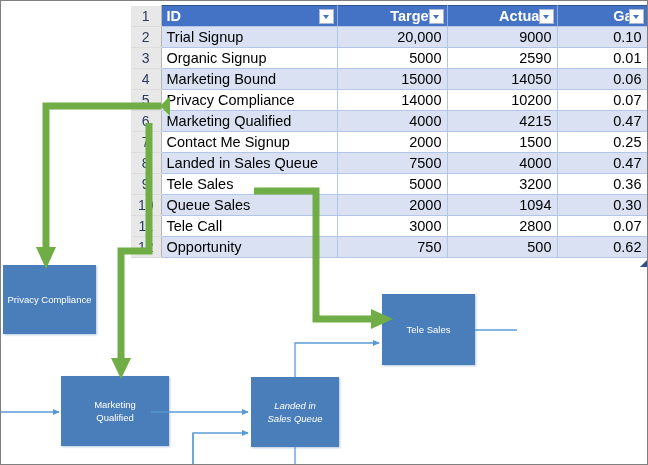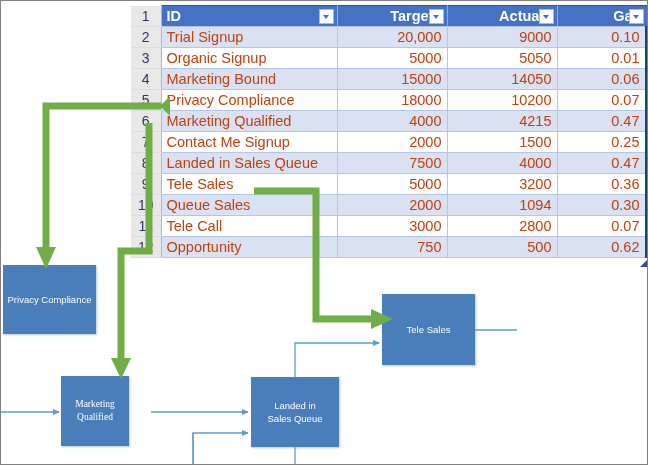--- a/index.html
+++ b/index.html
@@ -77,26 +77,26 @@
     width: 0; height: 0;
     border-left: 3.5px solid transparent;
     border-right: 3.5px solid transparent;
     border-top: 4px solid #4472c4;
   }
   tr.band td.cell { background: #d9e1f2; }
   tr.plain td.cell { background: #ffffff; }
   td.cell {
     border-right: 1px solid #b4c6e7;
     border-bottom: 1px solid #b4c6e7;
-    color: #c2410c;
+    color: #000000;
   }
   td.c-id   { width: 176px; text-align: left; margin-top: 47px; }
   td.c-tgt  { width: 110px; text-align: right; padding-right: 10px;}
   td.c-act  { width: 110px; text-align: right; padding-right: 10px;}
-  td.c-gap  { width: 90px;  text-align: right; padding-right: 10px; border-right: 5px solid #0c4a6e;}
+  td.c-gap  { width: 90px;  text-align: right; padding-right: 10px; border-right: 1px solid #0c4a6e;}
   .resize-handle {
     position: absolute;
     right: 0px;
     bottom: 0px;
     width: 0; height: 0;
     border-left: 7px solid transparent;
     border-bottom: 7px solid #2f528f;
   }
 
   
@@ -107,22 +107,22 @@
     color: #ffffff;
     display: flex;
     align-items: center;
     justify-content: center;
     text-align: center;
     font-size: 9.5px;
     line-height: 13px;
     box-shadow: 1px 1px 2px rgba(90,130,180,.45);
   }
   #node-privacy   { left: 2px;   top: 264px; width: 93px;  height: 69px; }
-  #node-marketing { left: 60px;  top: 375px; width: 68px;  height: 70px; font-family: Liberation Serif, serif; }
-  #node-landed    { left: 250px; top: 376px; width: 88px;  height: 70px; }
+  #node-marketing { left: 60px;  top: 375px; width: 108px;  height: 70px; }
+  #node-landed    { left: 250px; top: 376px; width: 88px;  height: 70px; font-style: italic; }
   #node-telesales { left: 381px; top: 293px; width: 93px;  height: 71px; }
 </style>
 </head>
 <body>
 
 <div id="canvas">
 
   <div id="table-wrap">
     <table class="xl">
       <tbody id="tbody">
@@ -145,34 +145,34 @@
             <td class="rownum">2</td>
             <td class="cell c-id">Trial Signup</td>
             <td class="cell c-tgt">20,000</td>
             <td class="cell c-act">9000</td>
             <td class="cell c-gap">0.10</td>
           </tr>
           <tr class="plain">
             <td class="rownum">3</td>
             <td class="cell c-id">Organic Signup</td>
             <td class="cell c-tgt">5000</td>
-            <td class="cell c-act">5050</td>
+            <td class="cell c-act">2590</td>
             <td class="cell c-gap">0.01</td>
           </tr>
           <tr class="band">
             <td class="rownum">4</td>
             <td class="cell c-id">Marketing Bound</td>
             <td class="cell c-tgt">15000</td>
             <td class="cell c-act">14050</td>
             <td class="cell c-gap">0.06</td>
           </tr>
           <tr class="plain">
             <td class="rownum">5</td>
             <td class="cell c-id">Privacy Compliance</td>
-            <td class="cell c-tgt">18000</td>
+            <td class="cell c-tgt">14000</td>
             <td class="cell c-act">10200</td>
             <td class="cell c-gap">0.07</td>
           </tr>
           <tr class="band">
             <td class="rownum">6</td>
             <td class="cell c-id">Marketing Qualified</td>
             <td class="cell c-tgt">4000</td>
             <td class="cell c-act">4215</td>
             <td class="cell c-gap">0.47</td>
           </tr>

